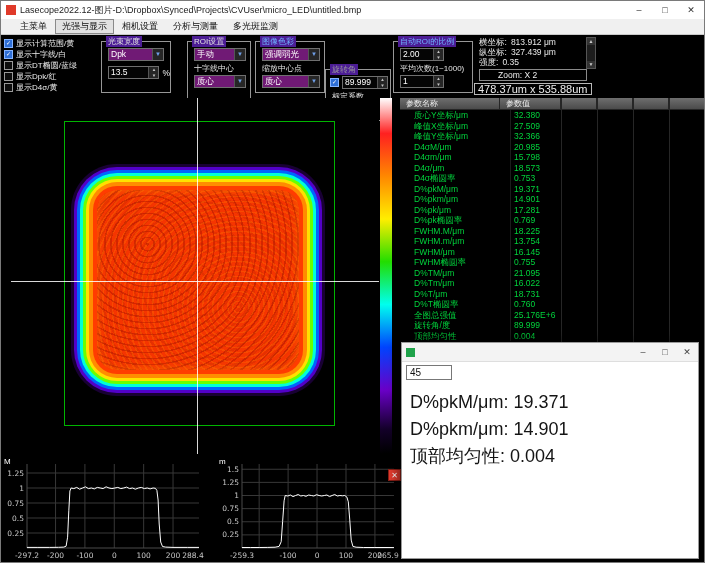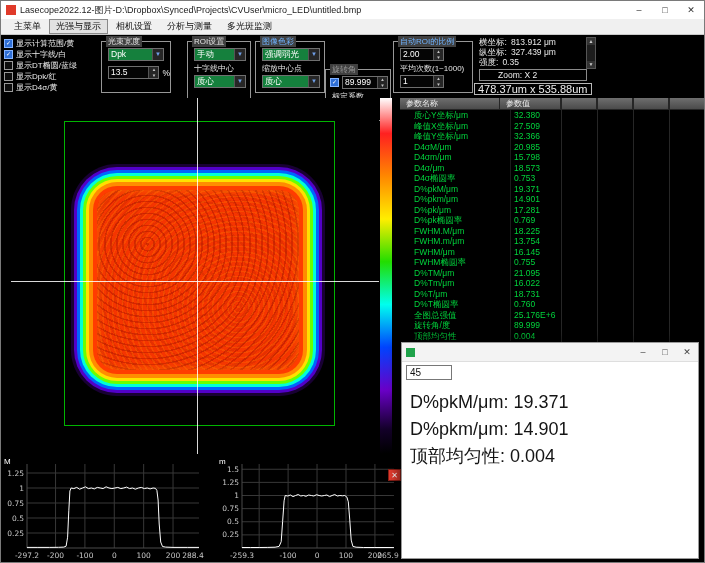--- a/index.html
+++ b/index.html
@@ -5,34 +5,34 @@
   html,body{margin:0;padding:0;background:#555;}
   .window{position:relative;width:705px;height:563px;background:#000;overflow:hidden;
           font-family:"Liberation Sans","DejaVu Sans",sans-serif;box-sizing:border-box;border:1px solid #7a7a7a;}
   
   .titlebar{position:absolute;left:0;top:0;width:100%;height:18px;background:#fff;border-bottom:1px solid #dcdcdc;display:flex;align-items:center;}
   .app-icon{width:10px;height:10px;background:#e03a2a;margin:0 4px 0 5px;flex:0 0 auto;}
   .title{font-size:9px;color:#222;flex:1;white-space:nowrap;overflow:hidden;}
   .win-controls{display:flex;height:100%;flex:0 0 auto;}
   .wc{width:26px;text-align:center;font-size:9px;line-height:18px;color:#333;}
   
-  .menubar{position:absolute;left:0;top:18px;width:100%;height:16px;background:#f0f0f0;border-bottom:1px solid #c9c9c9;display:flex;align-items:center;padding-left:6px;box-sizing:border-box;}
+  .menubar{position:absolute;left:0;top:18px;width:100%;height:16px;background:#f0f0f0;border-bottom:1px solid #c9c9c9;display:flex;align-items:center;padding-left:12px;box-sizing:border-box;}
   .tab{font-size:9px;color:#111;padding:1px 7px;margin-right:1px;}
   .tab.selected{background:#e2e2e2;border:1px solid #8a8a8a;padding:0 6px;}
   
   .toolbar{position:absolute;left:0;top:34px;width:100%;height:63px;background:#000;color:#ddd;}
   .group{position:absolute;border:1px solid #979797;box-sizing:border-box;}
   .group.nb{border:none;}
-  .gtitle{position:absolute;top:-6px;left:4px;background:#404040;padding:0 2px;font-size:8px;color:#e2e2e2;white-space:nowrap;}
+  .gtitle{position:absolute;top:-6px;left:4px;background:#4c1d95;padding:0 2px;font-size:8px;color:#e2e2e2;white-space:nowrap;}
   .gtitle.blue{color:#6fb3ff;}
   .gtitle.dim{color:#9a9a9a;}
   .chk-row{display:flex;align-items:center;height:11px;font-size:8px;color:#ececec;white-space:nowrap;}
   .chk{width:7px;height:7px;border:1px solid #9a9a9a;background:#0d0d0d;font-size:6px;line-height:7px;color:#fff;text-align:center;margin-right:3px;flex:0 0 auto;}
   .chk.on{background:#2f6fd6;border-color:#86b4ff;}
-  .dropdown{height:13px;border:1px solid #6f6f6f;background:#15803d;display:flex;align-items:stretch;box-sizing:border-box;}
+  .dropdown{height:13px;border:1px solid #6f6f6f;background:#701a75;display:flex;align-items:stretch;box-sizing:border-box;}
   .dd-val{flex:1;font-size:8.5px;color:#fff;padding-left:2px;line-height:11px;white-space:nowrap;overflow:hidden;}
   .dd-btn{width:10px;background:#262626;color:#6f9fe8;font-size:6px;line-height:11px;text-align:center;border-left:1px solid #555;}
   .spinner{height:13px;border:1px solid #6f6f6f;background:#050505;display:flex;align-items:stretch;box-sizing:border-box;}
   .sp-val{flex:1;font-size:8.5px;color:#fff;padding-left:2px;line-height:11px;white-space:nowrap;}
   .sp-val.sel{background:#2a5fd7;}
   .sp-btns{width:9px;display:flex;flex-direction:column;border-left:1px solid #555;}
   .sp-btns i{flex:1;font-style:normal;font-size:4.5px;line-height:5px;color:#c3c3c3;text-align:center;background:#262626;}
   .mid-label{font-size:8px;color:#e2e2e2;margin:2px 0 1px 6px;white-space:nowrap;}
   .row{display:flex;align-items:center;}
   .unit{font-size:8.5px;color:#eee;margin-left:3px;}

